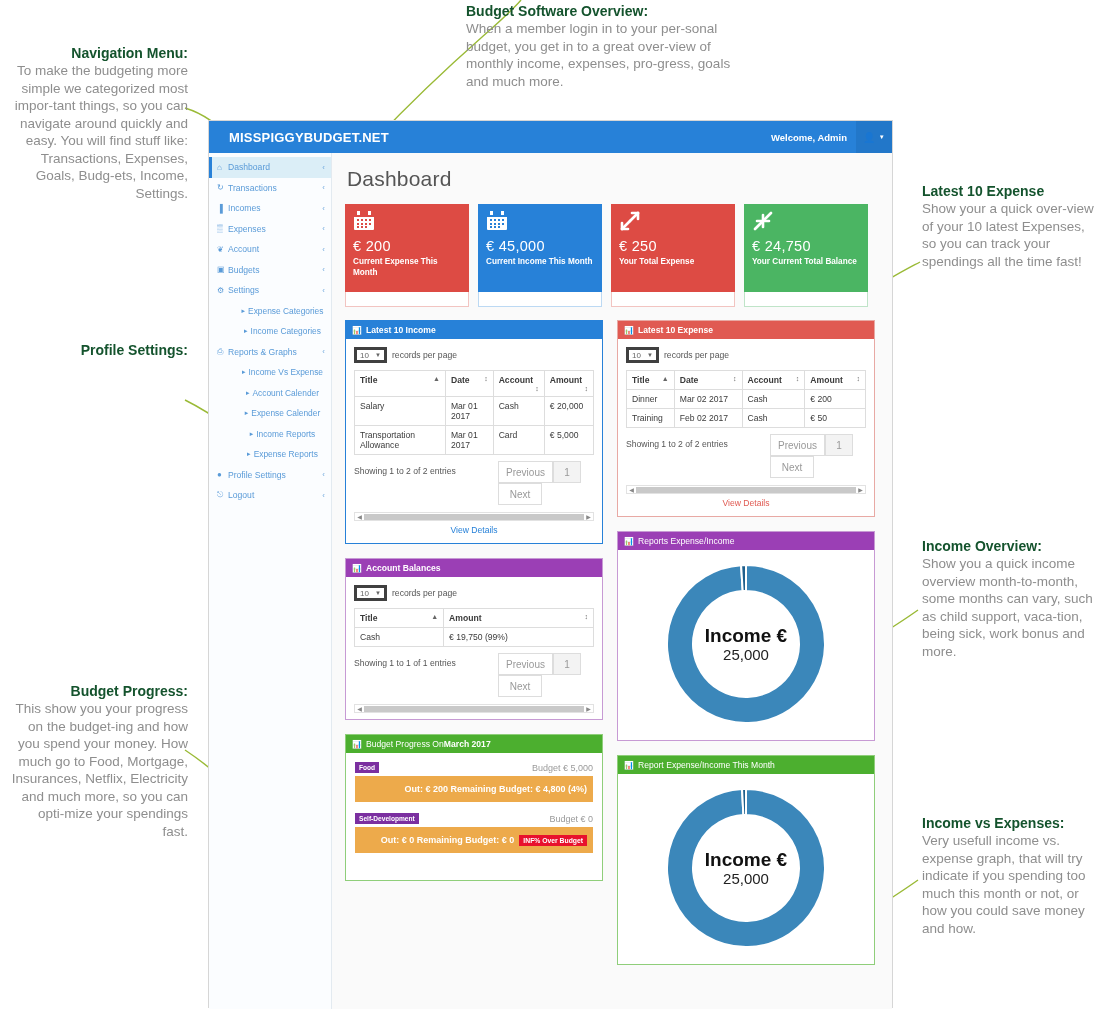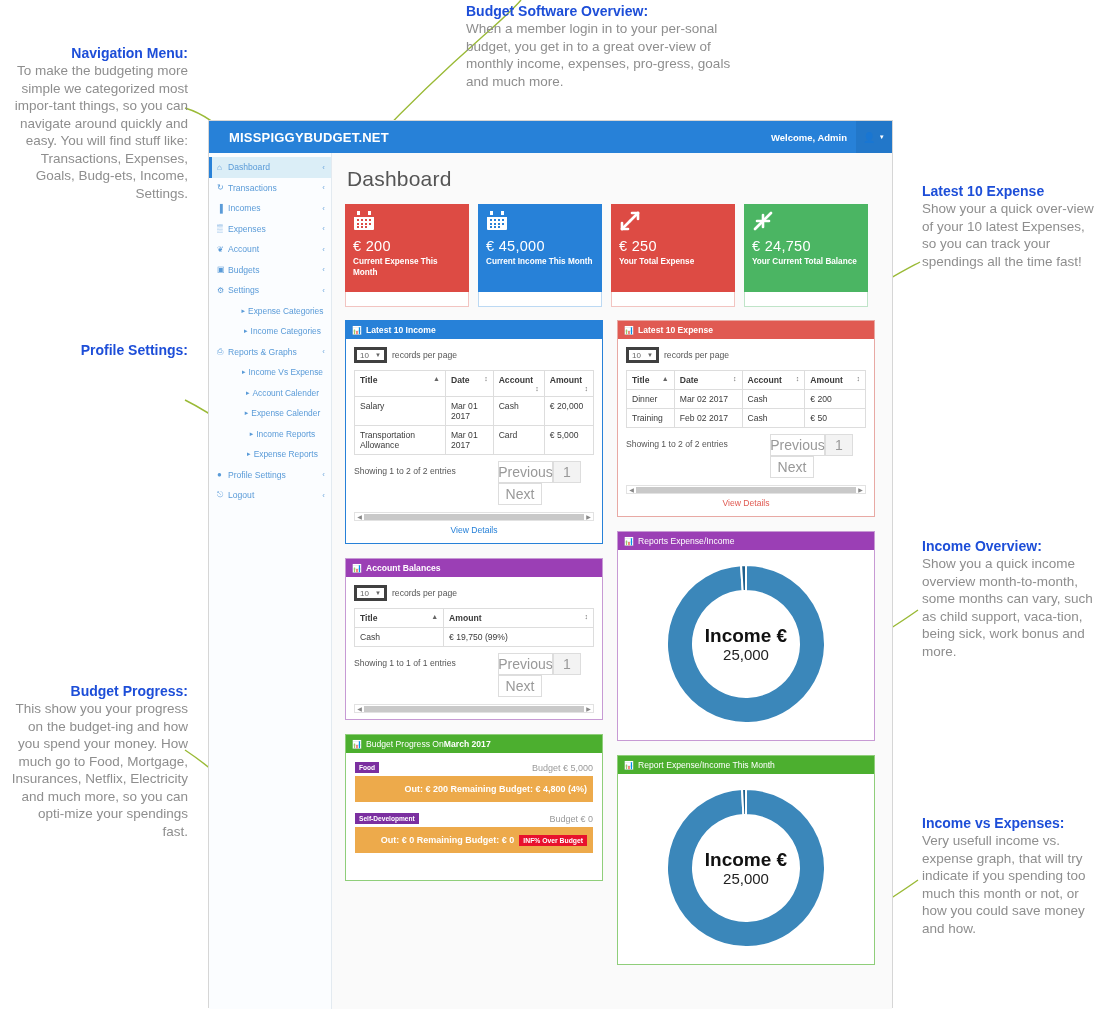--- a/index.html
+++ b/index.html
@@ -6,21 +6,21 @@
   html, body { margin:0; padding:0; }
   body {
     width:1100px; height:1012px; position:relative;
     background:#ffffff;
     font-family:"Liberation Sans", sans-serif;
     overflow:hidden;
   }
 
   
   .anno { position:absolute; font-size:13.5px; line-height:17.5px; color:#8e8e8e; }
-  .anno .anno-title { color:#1d4ed8; font-weight:bold; display:block; font-size:14px; line-height:18px; }
+  .anno .anno-title { color:#14532d; font-weight:bold; display:block; font-size:14px; line-height:18px; }
   .anno.right { text-align:left; }
   .anno.left { text-align:right; }
 
   svg.leaders { position:absolute; left:0; top:0; width:1100px; height:1012px; pointer-events:none; }
 
   
   .app {
     position:absolute; left:208px; top:120px; width:685px; height:888px;
     background:#ffffff; border:1px solid #d6d6d6;
   }
@@ -86,21 +86,21 @@
   table.dt { width:100%; border-collapse:collapse; font-size:8.6px; color:#3b3b3b; }
   table.dt th, table.dt td { border:1px solid #ddd; padding:4px 5px; text-align:left; vertical-align:top; }
   table.dt th { font-weight:bold; white-space:nowrap; }
   table.dt th .sortw { float:right; font-size:7px; color:#666; margin-left:6px; }
   td.num, th.num { text-align:right; }
   th.num .sortw { float:right; }
 
   .p-foot { display:flex; margin-top:6px; font-size:8.6px; color:#555; }
   .showing { flex:1; padding-top:5px; }
   .pager { display:flex; flex-wrap:wrap; width:96px; }
-  .pg { border:1px solid #ddd; height:22px; display:flex; align-items:center; justify-content:center; color:#999; font-size:14px; }
+  .pg { border:1px solid #ddd; height:22px; display:flex; align-items:center; justify-content:center; color:#999; font-size:10px; }
   .pg.prev { width:55px; } .pg.one { width:28px; background:#f3f3f3; } .pg.next { width:44px; }
   .scrollbar { margin-top:7px; height:9px; border:1px solid #e2e2e2; background:#fff; display:flex; align-items:center; }
   .scrollbar .arr { width:9px; text-align:center; font-size:6px; color:#888; }
   .scrollbar .thumb { flex:1; height:6px; background:#c9c9c9; }
   .viewd { text-align:center; font-size:8.6px; padding:4px 0 2px 0; }
   .viewd.blue { color:#2781d8; } .viewd.red { color:#e05a52; }
 
   
   .bp-row { margin-bottom:11px; }
   .bp-top { display:flex; align-items:center; margin-bottom:3px; }

